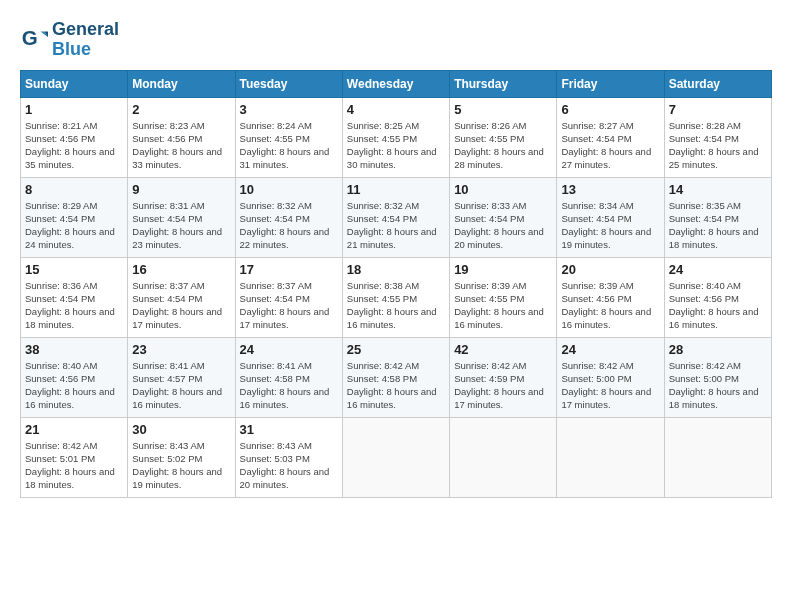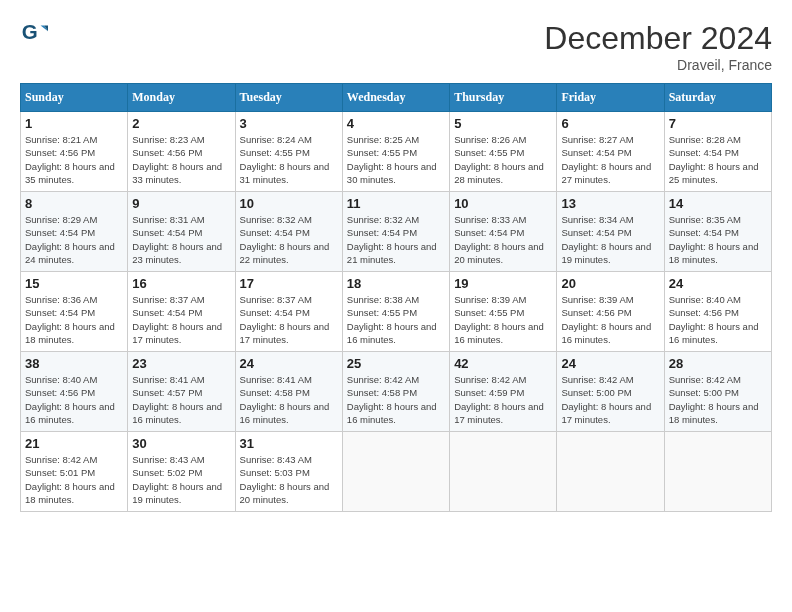--- a/index.html
+++ b/index.html
@@ -52,21 +52,20 @@
       table-layout: fixed;
     }
     th {
       background-color: #2980b9;
       color: white;
       font-size: 12px;
       font-weight: bold;
       padding: 6px 4px;
       text-align: left;
       border: 1px solid #1a6fa0;
-      font-family: Liberation Serif, serif;
     }
     td {
       border: 1px solid #ccc;
       vertical-align: top;
       padding: 4px;
       font-size: 10px;
       color: #333;
       height: 80px;
       background: #fff;
     }
@@ -92,24 +91,24 @@
 </head>
 <body>
 
 <div class="header">
   <div class="logo">
     <svg class="logo-icon" viewBox="0 0 30 30">
       <text x="2" y="20" font-size="22" font-weight="bold" fill="#1a5276">G</text>
       <polygon points="22,6 30,12 26,6" fill="#2980b9"></polygon>
       <polygon points="26,6 30,12 30,6" fill="#1a5276"></polygon>
     </svg>
-  </div>
-  <div class="title-block">
-    <div class="month-title">December 2024</div>
-    <div class="location">Draveil, France</div>
+    <div class="logo-text">
+      <div><span>General</span></div>
+      <div style="color:#2980b9;">Blue</div>
+    </div>
   </div>
 </div>
 
 <table>
   <thead>
     <tr>
       <th>Sunday</th>
       <th>Monday</th>
       <th>Tuesday</th>
       <th>Wednesday</th>

